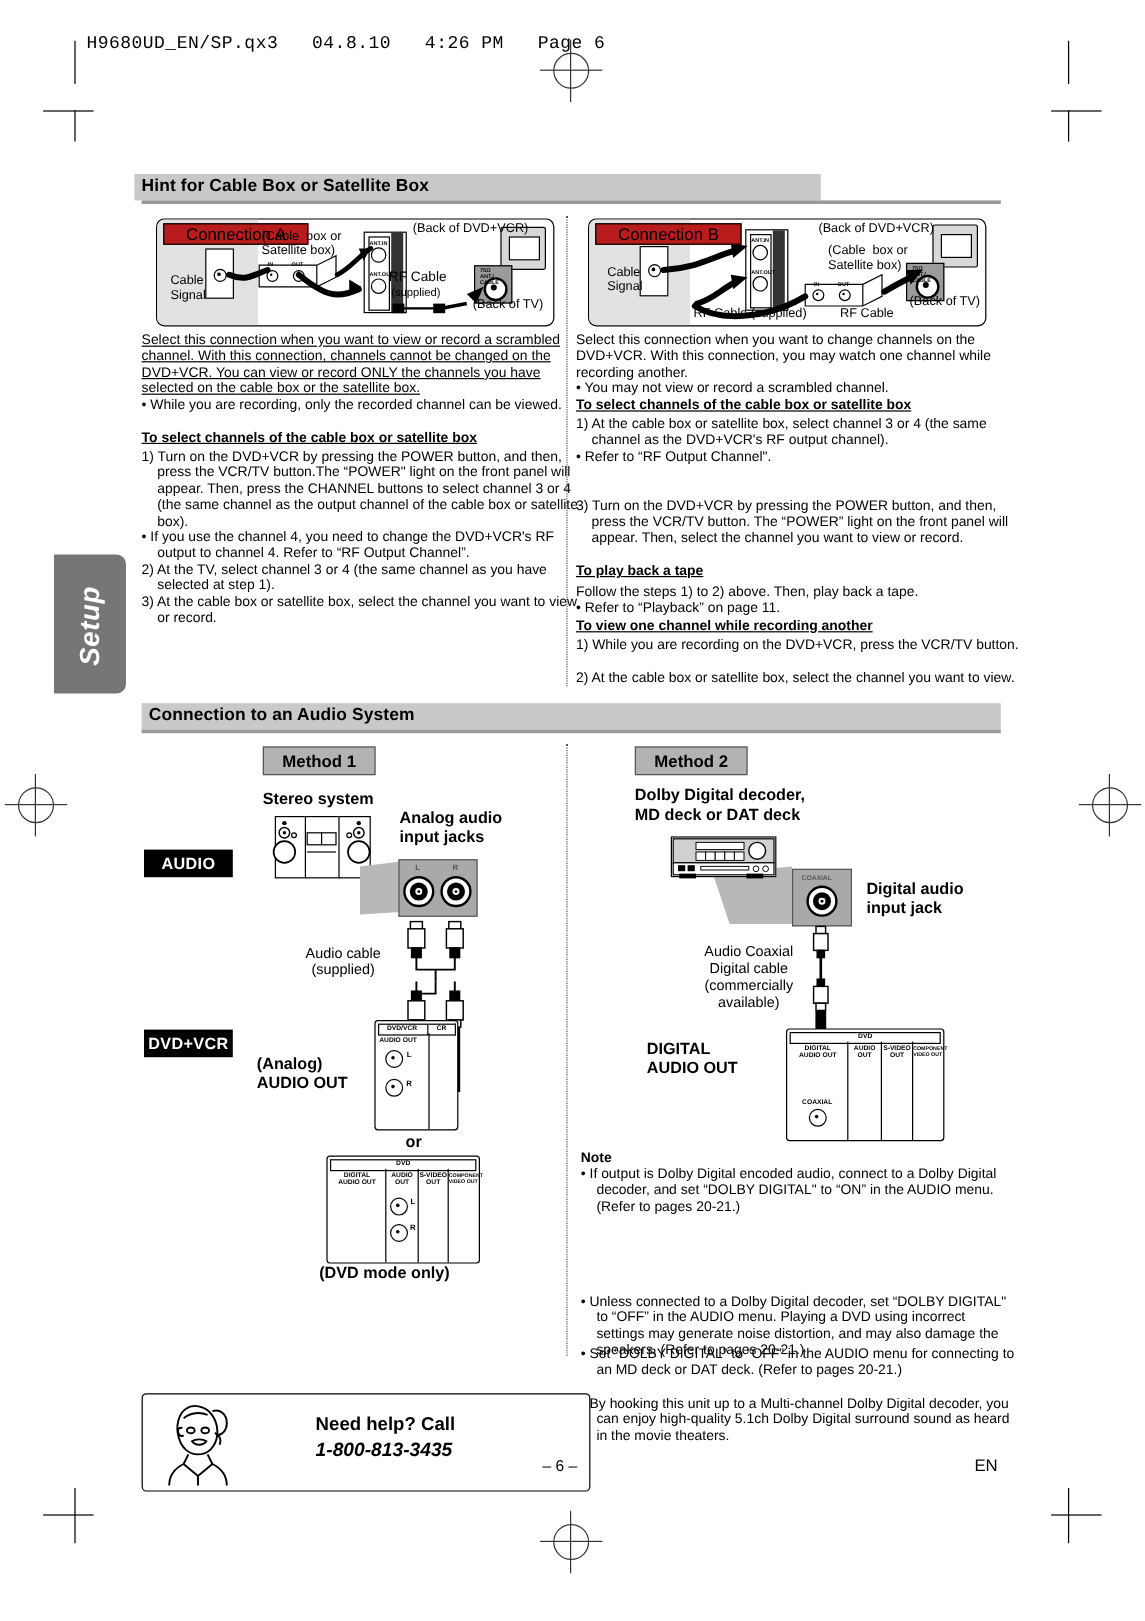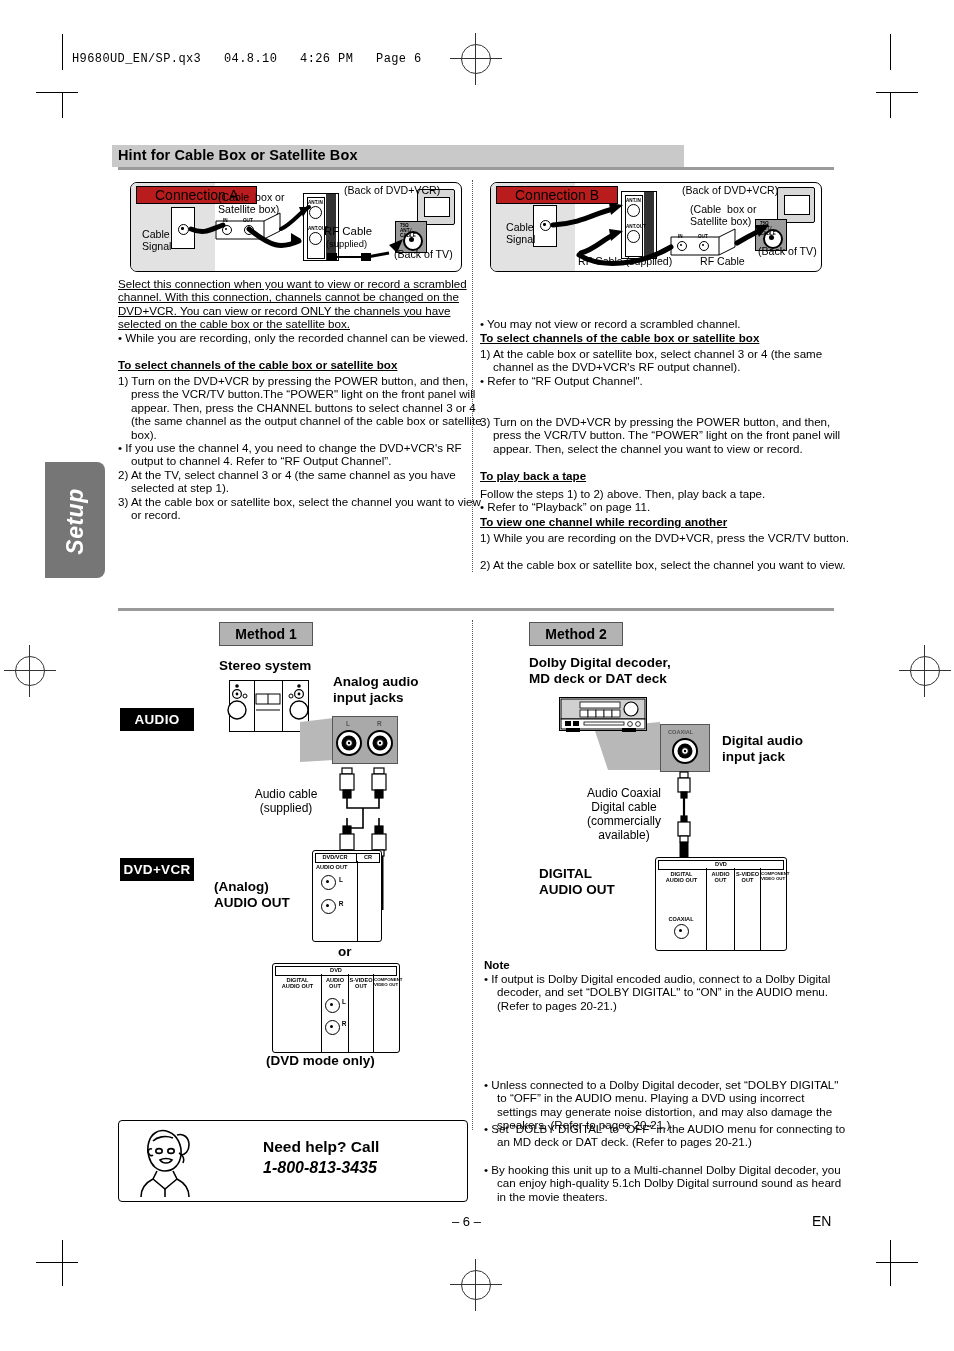--- a/index.html
+++ b/index.html
@@ -6,21 +6,21 @@
   body{width:954px;height:1351px;position:relative;font-family:"Liberation Sans",sans-serif;color:#000;}
   .pg{position:absolute;inset:0;}
 
   
   .cropline{position:absolute;background:#000;}
   .regmark{position:absolute;width:28px;height:28px;border:1px solid #333;border-radius:50%;}
   .regmark:before,.regmark:after{content:"";position:absolute;background:#333;}
   .regmark:before{left:-12px;top:13px;width:52px;height:1px;}
   .regmark:after{top:-12px;left:13px;height:52px;width:1px;}
 
-  .filehdr{position:absolute;left:72px;top:52px;font-family:"Liberation Mono",monospace;font-size:12px;letter-spacing:.4px;white-space:pre;}
+  .filehdr{position:absolute;left:72px;top:28px;font-family:"Liberation Mono",monospace;font-size:15px;letter-spacing:.4px;white-space:pre;}
 
   
   .sidetab{position:absolute;left:45px;top:462px;width:60px;height:116px;background:#767676;
            border-radius:0 8px 8px 0;}
   .sidetab span{position:absolute;left:-22px;top:46px;width:104px;text-align:center;
            color:#fff;font-size:23px;font-weight:bold;font-style:italic;
            transform:rotate(-90deg);letter-spacing:.5px;}
 
   
   .secbar{position:absolute;height:22px;background:#c9c9c9;}
@@ -241,32 +241,36 @@
   <div class="cap" style="left:758px;top:246px;">(Back of TV)</div>
 
   <div class="txt" style="left:118px;top:277px;width:352px;text-decoration:underline;">Select this connection when you want to view or record a scrambled channel. With this connection, channels cannot be changed on the DVD+VCR. You can view or record ONLY the channels you have selected on the cable box or the satellite box.</div>
   <div class="txt hang" style="left:118px;top:331px;width:348px;">• While you are recording, only the recorded channel can be viewed.</div>
   <div class="txt b u" style="left:118px;top:358px;width:356px;">To select channels of the cable box or satellite box</div>
   <div class="txt hang" style="left:118px;top:374px;width:352px;">1) Turn on the DVD+VCR by pressing the POWER button, and then, press the VCR/TV button.The “POWER" light on the front panel will appear. Then, press the CHANNEL buttons to select channel 3 or 4 (the same channel as the output channel of the cable box or satellite box).</div>
   <div class="txt hang" style="left:118px;top:441px;width:352px;">• If you use the channel 4, you need to change the DVD+VCR's RF output to channel 4. Refer to “RF Output Channel”.</div>
   <div class="txt hang" style="left:118px;top:468px;width:352px;">2) At the TV, select channel 3 or 4 (the same channel as you have selected at step 1).</div>
   <div class="txt hang" style="left:118px;top:495px;width:352px;">3) At the cable box or satellite box, select the channel you want to view or record.</div>
 
+  <div class="txt" style="left:480px;top:277px;width:356px;">Select this connection when you want to change channels on the DVD+VCR. With this connection, you may watch one channel while recording another.</div>
   <div class="txt hang" style="left:480px;top:317px;width:356px;">• You may not view or record a scrambled channel.</div>
   <div class="txt b u" style="left:480px;top:331px;width:356px;">To select channels of the cable box or satellite box</div>
   <div class="txt hang" style="left:480px;top:347px;width:356px;">1) At the cable box or satellite box, select channel 3 or 4 (the same channel as the DVD+VCR's RF output channel).</div>
   <div class="txt hang" style="left:480px;top:374px;width:356px;">• Refer to “RF Output Channel".</div>
   <div class="txt hang" style="left:480px;top:415px;width:356px;">3) Turn on the DVD+VCR by pressing the POWER button, and then, press the VCR/TV button. The “POWER” light on the front panel will appear. Then, select the channel you want to view or record.</div>
   <div class="txt b u" style="left:480px;top:469px;width:356px;">To play back a tape</div>
   <div class="txt" style="left:480px;top:487px;width:356px;">Follow the steps 1) to 2) above. Then, play back a tape.</div>
   <div class="txt hang" style="left:480px;top:500px;width:356px;">• Refer to “Playback” on page 11.</div>
   <div class="txt b u" style="left:480px;top:515px;width:356px;">To view one channel while recording another</div>
   <div class="txt hang" style="left:480px;top:531px;width:356px;">1) While you are recording on the DVD+VCR, press the VCR/TV button.</div>
   <div class="txt hang" style="left:480px;top:558px;width:356px;">2) At the cable box or satellite box, select the channel you want to view.</div>
 
+  <div class="secbar" style="left:118px;top:586px;width:716px;">
+    <div class="t">Connection to an Audio System</div>
+  </div>
   <div class="secrule" style="left:118px;top:608px;width:716px;"></div>
 
   <div class="dotted" style="left:472px;top:620px;height:510px;"></div>
 
   <div class="methodbox" style="left:219px;top:622px;width:92px;">Method 1</div>
   <div class="hdg" style="left:219px;top:658px;white-space:pre;">Stereo system</div>
 
   <div class="stereo" style="left:229px;top:680px;width:78px;height:50px;">
     <div class="amp" style="left:0;top:0;width:25px;height:50px;"></div>
     <div class="amp" style="left:25px;top:0;width:28px;height:50px;"></div>
@@ -465,21 +469,21 @@
     <div class="plabel" style="left:5px;top:58px;width:40px;font-size:5.6px;">COAXIAL</div>
     <div class="pj" style="left:18px;top:66px;"></div>
   </div>
 
   <div class="txt b" style="left:484px;top:958px;">Note</div>
   <div class="txt hang" style="left:484px;top:972px;width:350px;">• If output is Dolby Digital encoded audio, connect to a Dolby Digital decoder, and set “DOLBY DIGITAL" to “ON” in the AUDIO menu. (Refer to pages 20-21.)</div>
   <div class="txt hang" style="left:484px;top:1078px;width:350px;">• Unless connected to a Dolby Digital decoder, set “DOLBY DIGITAL" to “OFF” in the AUDIO menu. Playing a DVD using incorrect settings may generate noise distortion, and may also damage the speakers. (Refer to pages 20-21.)</div>
   <div class="txt hang" style="left:484px;top:1122px;width:350px;">• Set “DOLBY DIGITAL” to “OFF” in the AUDIO menu for connecting to an MD deck or DAT deck. (Refer to pages 20-21.)</div>
   <div class="txt hang" style="left:484px;top:1163px;width:350px;">• By hooking this unit up to a Multi-channel Dolby Digital decoder, you can enjoy high-quality 5.1ch Dolby Digital surround sound as heard in the movie theaters.</div>
 
-  <div class="helpbox" style="left:118px;top:1120px;width:348px;height:80px;">
+  <div class="helpbox" style="left:118px;top:1161px;width:348px;height:80px;padding-left:24px;">
     <svg class="svgl" width="90" height="76" style="left:14px;top:2px;">
       <g fill="none" stroke="#000" stroke-width="1.6">
         <path d="M22,10 C16,14 13,24 16,34 C18,42 24,48 32,48 C41,48 47,41 48,32 C49,22 44,12 36,9 C31,7 26,7 22,10 Z"></path>
         <path d="M20,18 C24,14 32,12 40,15"></path>
         <path d="M19,26 C16,25 14,28 16,31 C17,33 19,33 20,32"></path>
         <ellipse cx="26" cy="28" rx="3.2" ry="2.4"></ellipse>
         <ellipse cx="38" cy="28" rx="3.2" ry="2.4"></ellipse>
         <path d="M27,37 C30,41 36,41 39,37 C36,35 30,35 27,37 Z"></path>
         <path d="M24,48 L20,56 C12,60 8,66 8,74"></path>
         <path d="M40,48 L44,56 C52,60 56,66 56,74"></path>

